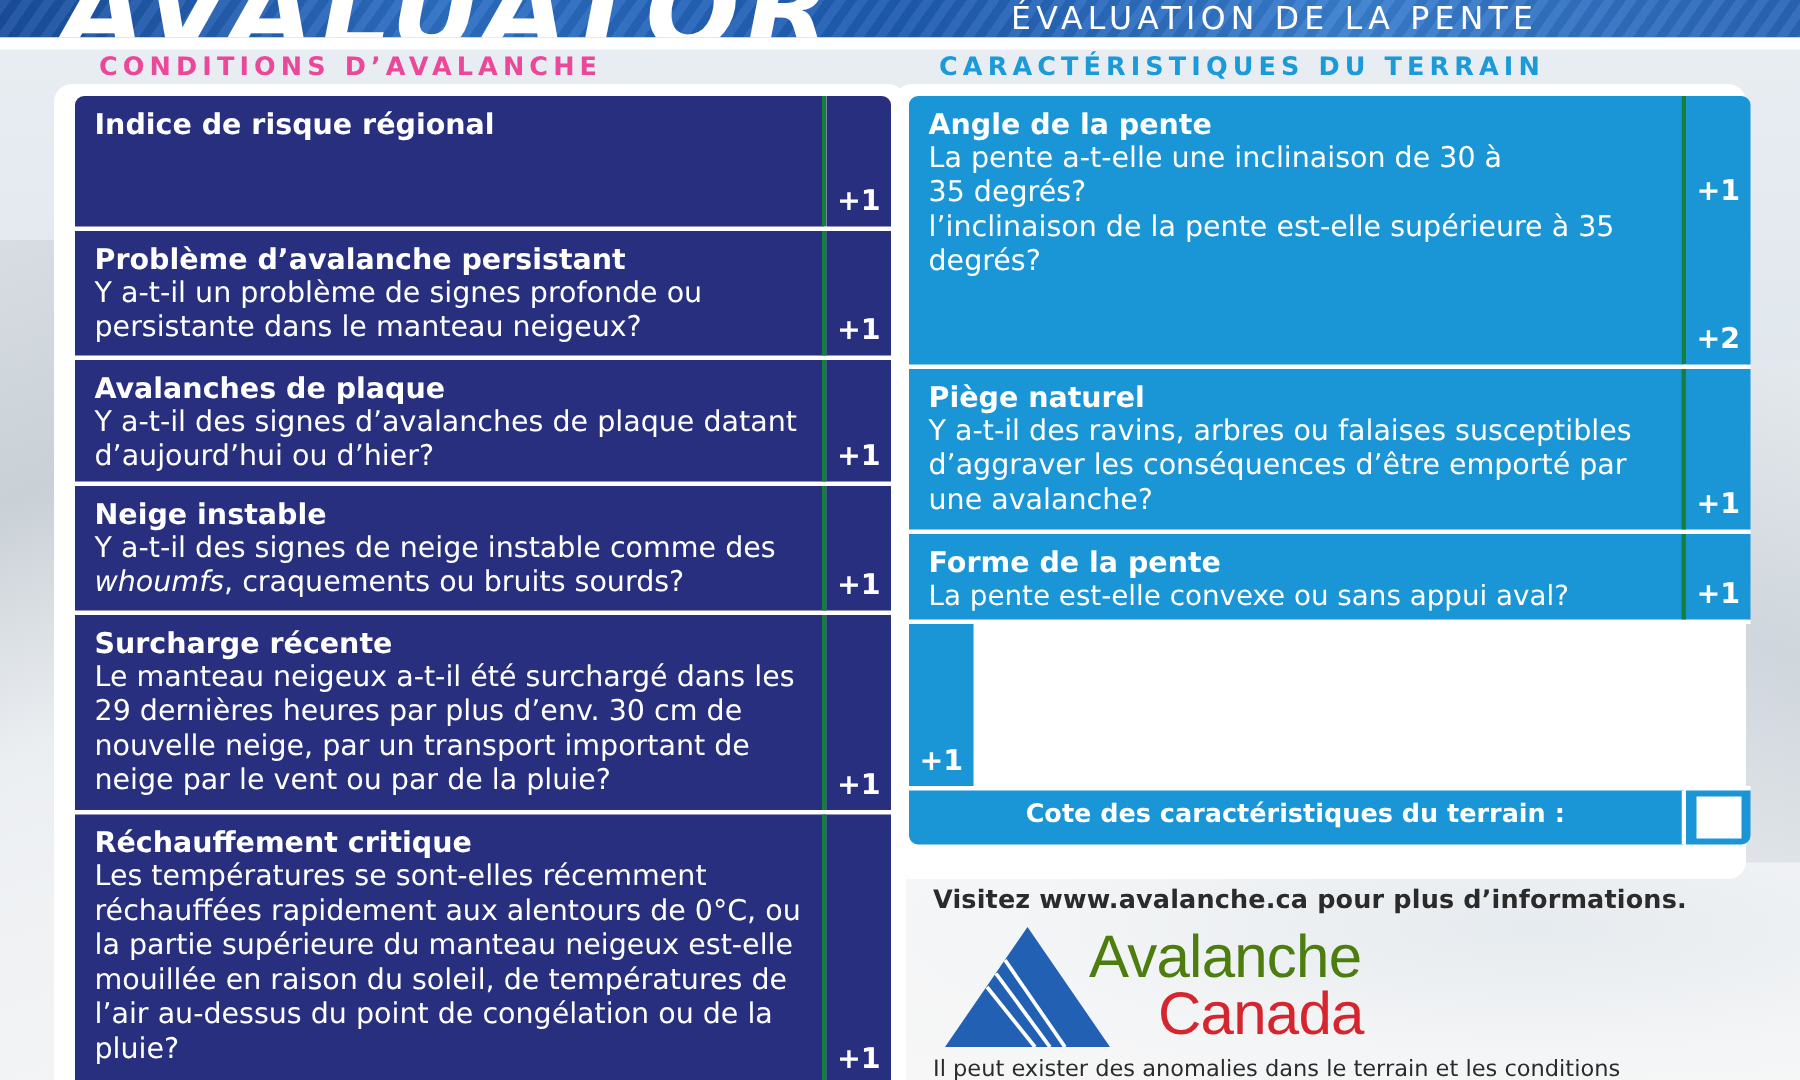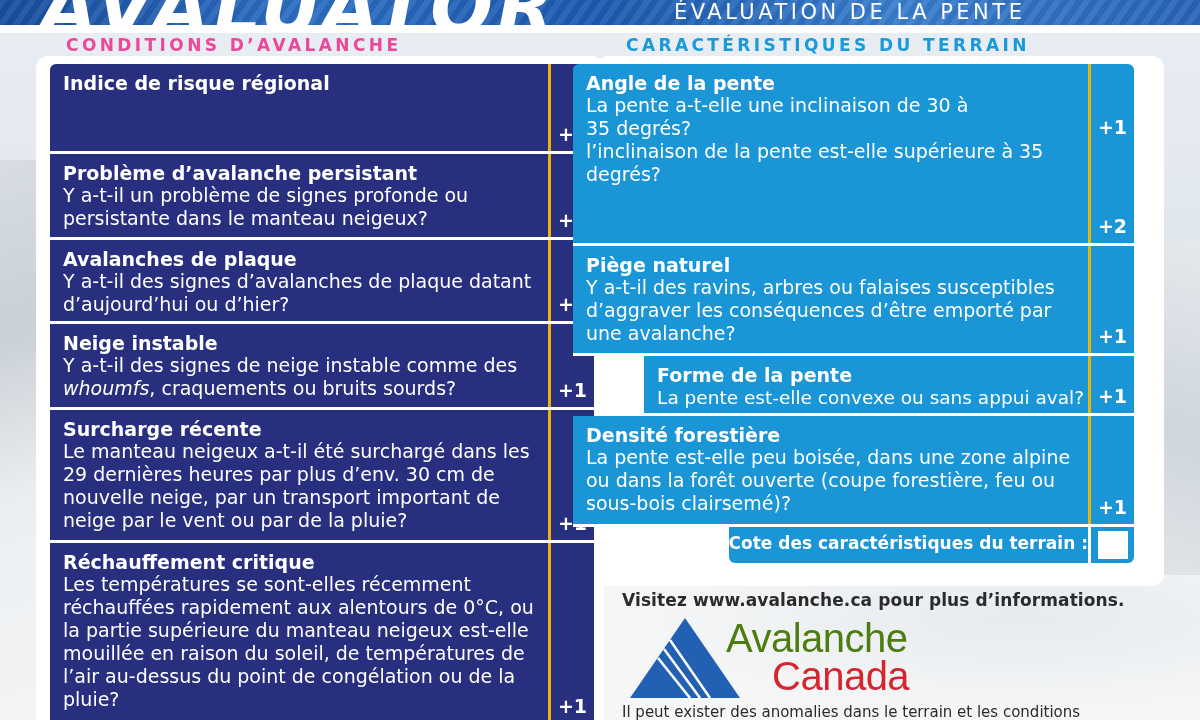--- a/index.html
+++ b/index.html
@@ -55,24 +55,24 @@
 
   
   .frame {
     position: absolute; background: #ffffff; border-radius: 12px;
   }
   .frame.left { left: 36px; top: 56px; width: 568px; height: 680px; }
   .frame.right { left: 596px; top: 56px; width: 568px; height: 530px; }
 
   .table { position: absolute; display: flex; flex-direction: column; }
   .table.left { left: 50px; top: 64px; width: 544px; }
-  .table.right { left: 573px; top: 64px; width: 561px; align-items: flex-end; }
+  .table.right { left: 606px; top: 64px; width: 561px; }
 
   .row { display: flex; border-bottom: 3px solid #ffffff; }
-  .row .q { flex: 1; padding: 8px 12px 6px 13px; color: #ffffff; border-right: 3px solid #eab308; }
+  .row .q { flex: 1; padding: 8px 12px 6px 13px; color: #ffffff; border-right: 3px solid #15803d; }
   .row .pts {
     width: 43px; display: flex; flex-direction: column; justify-content: flex-end; align-items: center;
     color: #ffffff; font-weight: bold; font-size: 19px; padding-bottom: 6px;
   }
   .left .row .q, .left .row .pts { background: #272f7e; }
   .right .row .q, .right .row .pts { background: #1a95d6; }
   .left .row:first-child .q { border-top-left-radius: 6px; }
   .left .row:first-child .pts { border-top-right-radius: 6px; }
   .right .row:first-child .q { border-top-left-radius: 6px; }
   .right .row:first-child .pts { border-top-right-radius: 6px; }
@@ -216,24 +216,20 @@
   <div class="row" style="height:60px">
     <div class="q" style="padding-right:4px">
       <div class="q-title">Forme de la pente</div>
       <div class="q-text" style="white-space:nowrap; font-size:18.5px">La pente est-elle convexe ou sans appui aval?</div>
     </div>
     <div class="pts">
         <span>+1</span>
       </div>
   </div>
   <div class="row" style="height:111px">
-    <div class="q">
-      <div class="q-title">Densité forestière</div>
-      <div class="q-text">La pente est-elle peu boisée, dans une zone alpine ou dans la forêt ouverte (coupe forestière, feu ou sous-bois clairsemé)?</div>
-    </div>
     <div class="pts">
         <span>+1</span>
       </div>
   </div>
   <div class="total-row" style="height:36px">
     <div class="q">Cote des caractéristiques du terrain :</div>
     <div class="pts">
       <div class="total-box"></div>
     </div>
   </div>

